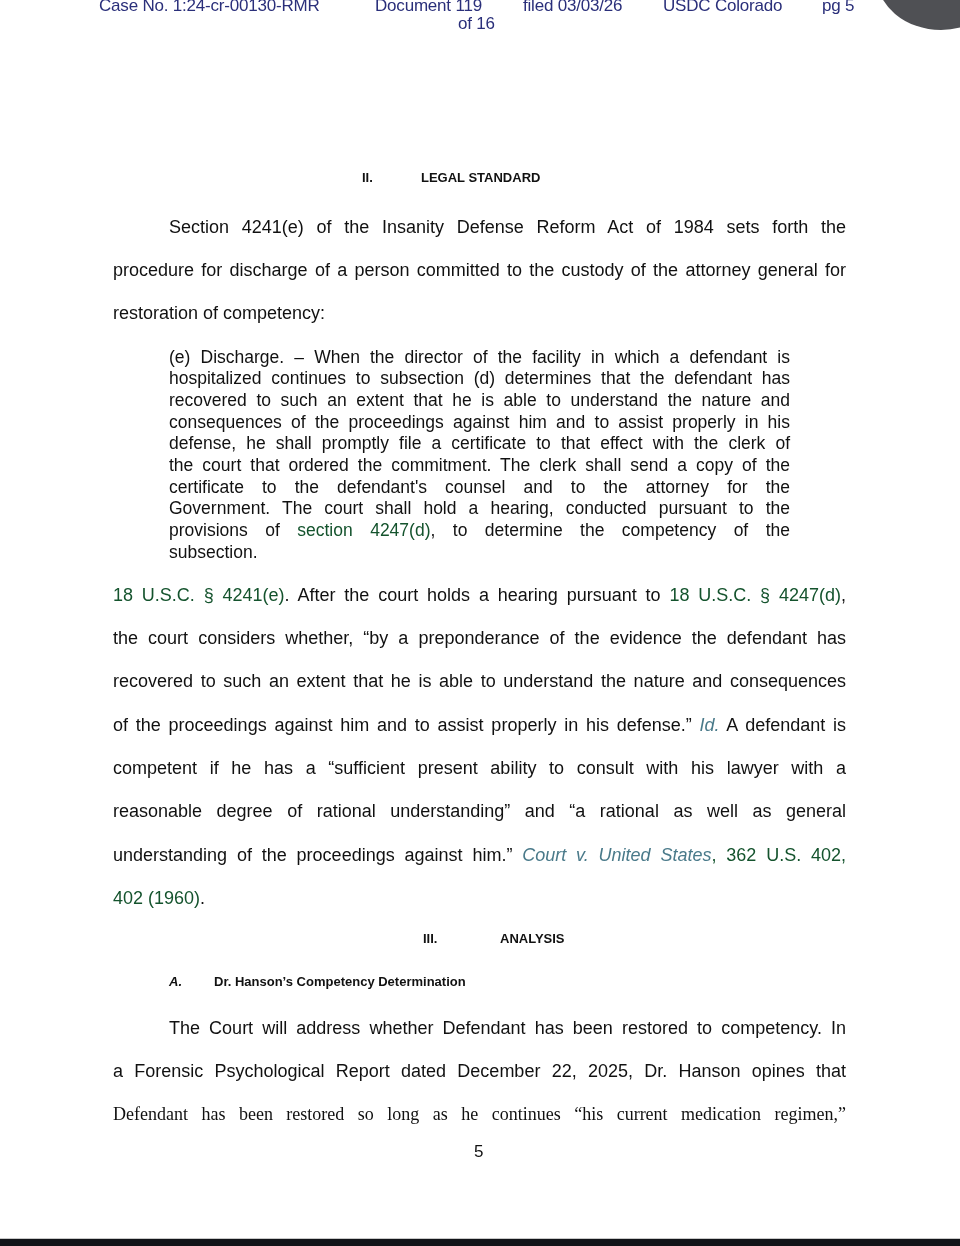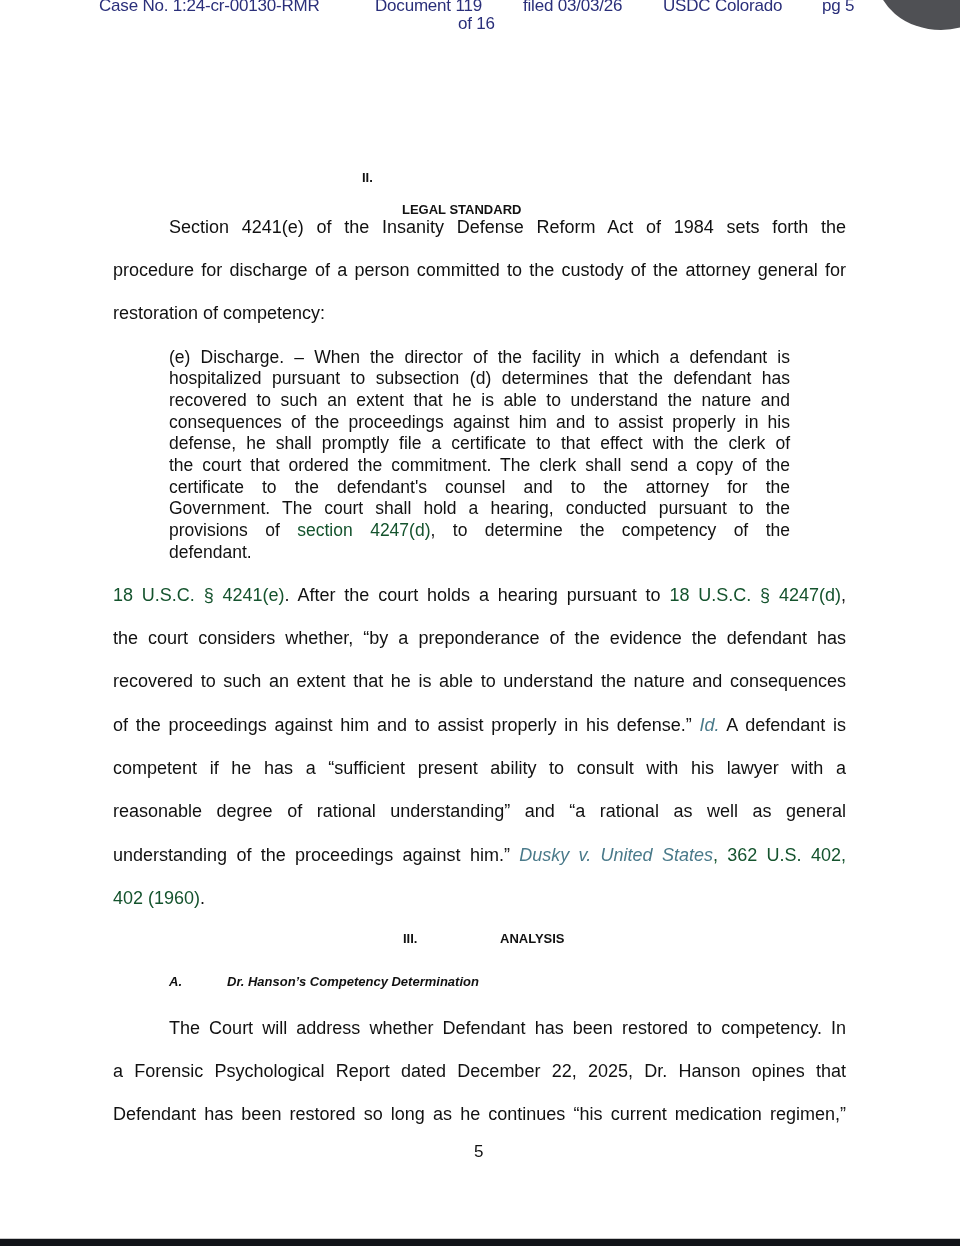--- a/index.html
+++ b/index.html
@@ -92,51 +92,51 @@
   <span class="hdr-case">Case No. 1:24-cr-00130-RMR</span>
   <span class="hdr-doc">Document 119</span>
   <span class="hdr-doc2">of 16</span>
   <span class="hdr-filed">filed 03/03/26</span>
   <span class="hdr-court">USDC Colorado</span>
   <span class="hdr-page">pg 5</span>
 </div>
 <div class="corner-shape"></div>
 
 <div class="heading" style="left:362px; top:170px;">II.</div>
-<div class="heading" style="left:402px; top:170px;margin-top:32px;">LEGAL STANDARD</div>
+<div class="heading" style="left:421px; top:170px;">LEGAL STANDARD</div>
 
 <div class="body-line" style="left:169px; width:677px; top:217px;">Section 4241(e) of the Insanity Defense Reform Act of 1984 sets forth the</div>
 <div class="body-line" style="top:260px;">procedure for discharge of a person committed to the custody of the attorney general for</div>
 <div class="body-line last" style="top:303px;">restoration of competency:</div>
 
 <div class="quote-line" style="top:347px;">(e) Discharge. – When the director of the facility in which a defendant is</div>
-<div class="quote-line" style="top:368px;">hospitalized pursuant to subsection (d) determines that the defendant has</div>
+<div class="quote-line" style="top:368px;">hospitalized continues to subsection (d) determines that the defendant has</div>
 <div class="quote-line" style="top:390px;">recovered to such an extent that he is able to understand the nature and</div>
 <div class="quote-line" style="top:412px;">consequences of the proceedings against him and to assist properly in his</div>
 <div class="quote-line" style="top:433px;">defense, he shall promptly file a certificate to that effect with the clerk of</div>
 <div class="quote-line" style="top:455px;">the court that ordered the commitment. The clerk shall send a copy of the</div>
 <div class="quote-line" style="top:477px;">certificate to the defendant's counsel and to the attorney for the</div>
 <div class="quote-line" style="top:498px;">Government. The court shall hold a hearing, conducted pursuant to the</div>
 <div class="quote-line" style="top:520px;"><span>provisions of </span><span class="link">section 4247(d)</span><span>, to determine the competency of the</span></div>
-<div class="quote-line last" style="top:542px;">defendant.</div>
+<div class="quote-line last" style="top:542px;">subsection.</div>
 
 <div class="body-line" style="top:585px;"><span class="link">18 U.S.C. § 4241(e)</span><span>. After the court holds a hearing pursuant to </span><span class="link">18 U.S.C. § 4247(d)</span><span>,</span></div>
 <div class="body-line" style="top:628px;">the court considers whether, “by a preponderance of the evidence the defendant has</div>
 <div class="body-line" style="top:671px;">recovered to such an extent that he is able to understand the nature and consequences</div>
 <div class="body-line" style="top:715px;"><span>of the proceedings against him and to assist properly in his defense.” </span><span class="link-i">Id.</span><span> A defendant is</span></div>
 <div class="body-line" style="top:758px;">competent if he has a “sufficient present ability to consult with his lawyer with a</div>
 <div class="body-line" style="top:801px;">reasonable degree of rational understanding” and “a rational as well as general</div>
-<div class="body-line" style="top:845px;"><span>understanding of the proceedings against him.” </span><span class="link-i">Dusky v. United States</span><span class="link">, 362 U.S. 402,</span></div>
+<div class="body-line" style="top:845px;"><span>understanding of the proceedings against him.” </span><span class="link-i">Court v. United States</span><span class="link">, 362 U.S. 402,</span></div>
 <div class="body-line last" style="top:888px;"><span class="link">402 (1960)</span><span>.</span></div>
 
-<div class="heading" style="left:403px; top:931px;text-align:center;">III.</div>
+<div class="heading" style="left:423px; top:931px;text-align:center;">III.</div>
 <div class="heading" style="left:461px; top:931px;margin-left:39px;">ANALYSIS</div>
 
 <div class="heading" style="left:169px; top:974px; font-style:italic;">A.</div>
-<div class="heading" style="left:227px; top:974px; font-style:italic;">Dr. Hanson’s Competency Determination</div>
+<div class="heading" style="left:214px; top:974px; ">Dr. Hanson’s Competency Determination</div>
 
 <div class="body-line" style="left:169px; width:677px; top:1018px;">The Court will address whether Defendant has been restored to competency. In</div>
 <div class="body-line" style="top:1061px;">a Forensic Psychological Report dated December 22, 2025, Dr. Hanson opines that</div>
-<div class="body-line" style="top:1104px;">Defendant has been restored so long as he continues “his current medication regimen,”</div>
+<div class="body-line" style="top:1104px;font-family:Liberation Serif, serif;">Defendant has been restored so long as he continues “his current medication regimen,”</div>
 
 <div class="page-num">5</div>
 
 <div class="bottom-bar"></div>
 
 </body></html>

